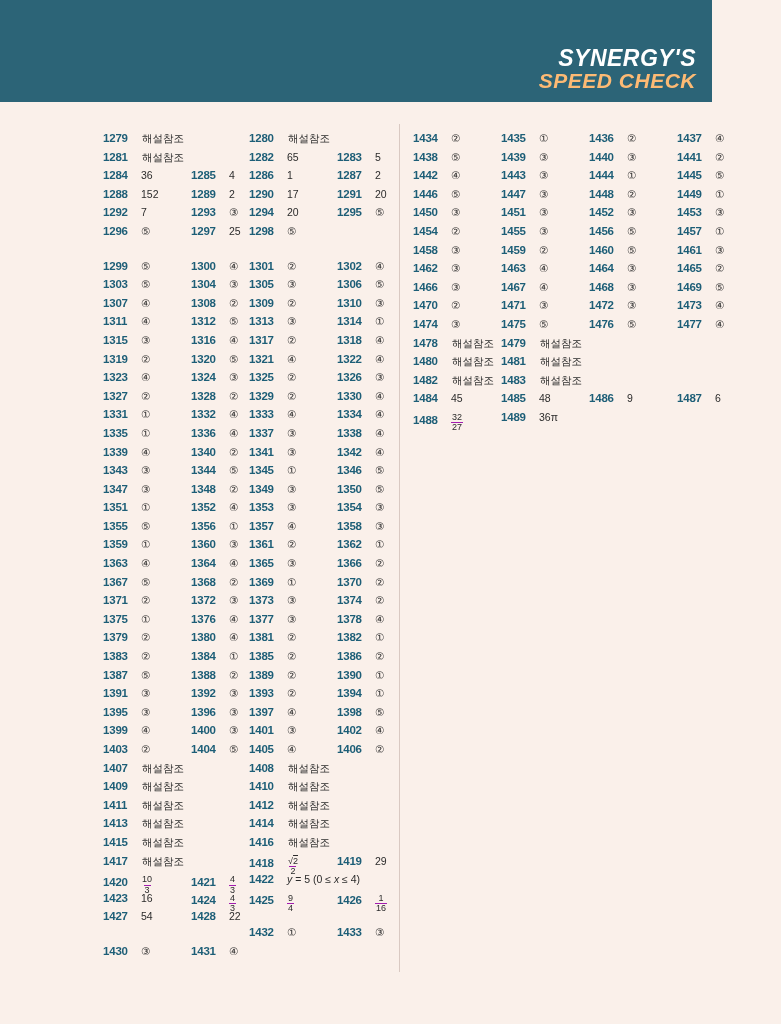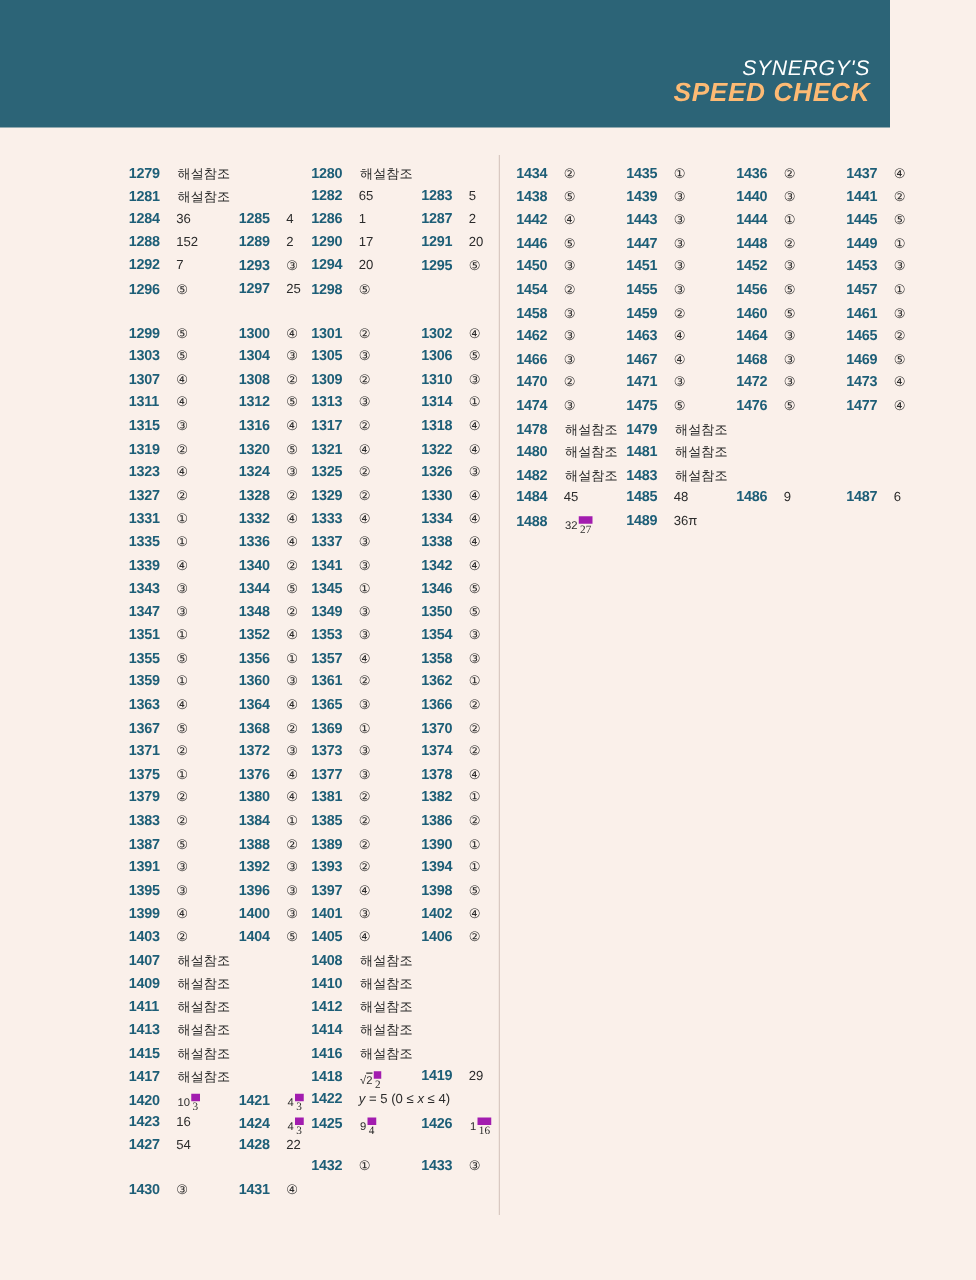--- a/index.html
+++ b/index.html
@@ -14,22 +14,22 @@
   
   .header{
     position:absolute;left:0;top:0;width:712px;height:102px;
     background:#2c6477;
   }
   .brandwrap{
     position:absolute;right:16px;top:46px;
     text-align:right;line-height:1.06;
   }
   .brand-top{
-    color:#ffffff;font-weight:normal;font-style:italic;
-    font-size:17px;letter-spacing:0.5px;
+    color:#ffffff;font-weight:bold;font-style:italic;
+    font-size:23px;letter-spacing:0.5px;
   }
   .brand-bottom{
     color:#fdba74;font-weight:bold;font-style:italic;
     font-size:21px;letter-spacing:0.5px;
   }
 
   
   .content{
     position:absolute;left:0;top:102px;width:781px;height:922px;
   }
@@ -53,25 +53,25 @@
     width:34px;flex:none;letter-spacing:-0.2px;
   }
   .ans{
     color:#2b2b2b;font-size:10.5px;padding-left:4px;
     white-space:nowrap;
   }
   .ans.kor{font-size:10.5px;padding-left:5px;}
   .spacer{height:16px;}
 
   
-  .frac{display:inline-flex;flex-direction:row;align-items:center;
+  .frac{display:inline-flex;flex-direction:column;align-items:center;
         vertical-align:middle;font-size:9px;line-height:1.05;
         transform:translateY(2px);}
   .frac .top{padding:0 1px;}
-  .frac .bot{border-top:6px solid #a21caf;padding:0 1px;font-family:Liberation Serif, serif;}
+  .frac .bot{border-top:1px solid #a21caf;padding:0 1px;}
   .math-i{font-style:italic;}
   .ans-wide{white-space:nowrap;}
 </style>
 </head>
 <body>
 
 <div class="page">
 
   <div class="header">
     <div class="brandwrap">

